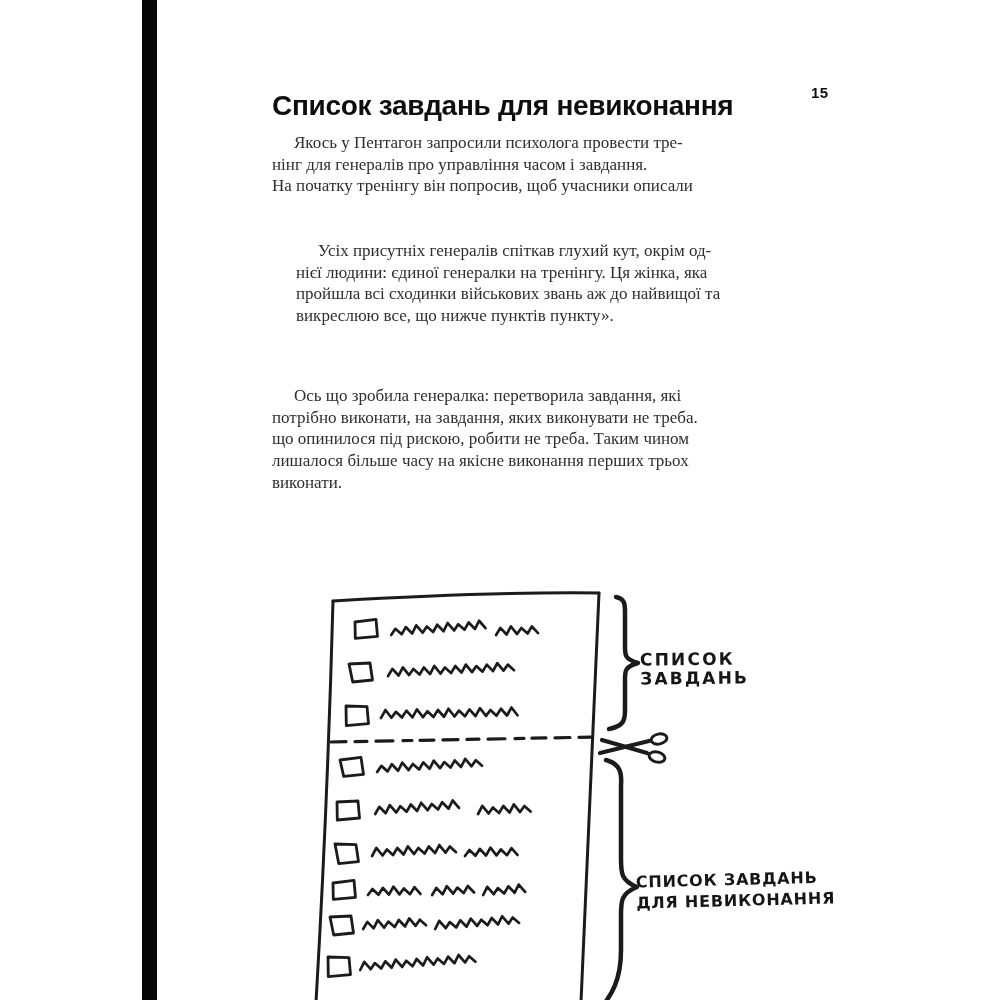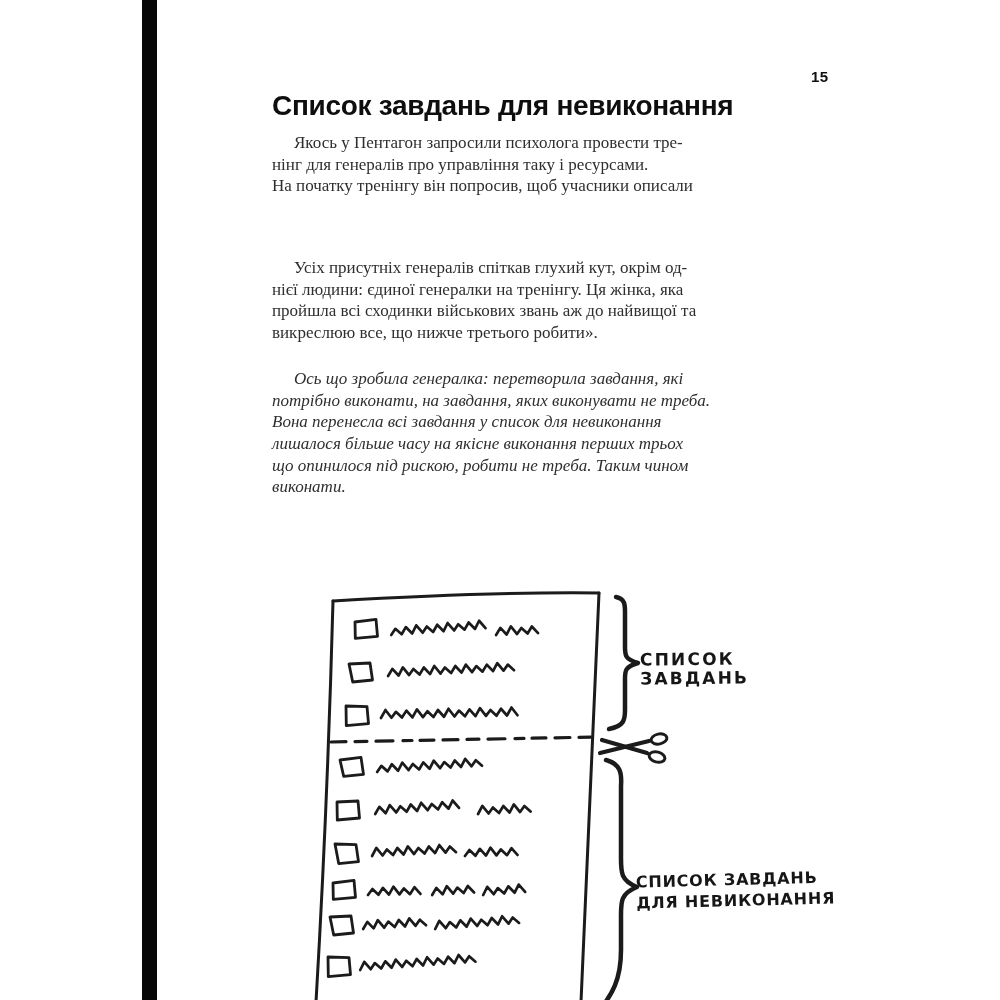--- a/index.html
+++ b/index.html
@@ -6,38 +6,38 @@
   body{
     width:1000px;height:1000px;position:relative;overflow:hidden;
     background:#ffffff;
     font-family:"Liberation Serif", serif;
   }
   .spine-bar{
     position:absolute;left:142px;top:0;width:15px;height:1000px;
     background:#070707;
   }
   .page-number{
-    position:absolute;left:811px;top:68px;
+    position:absolute;left:811px;top:84px;
     font-family:"Liberation Sans", sans-serif;
     font-weight:bold;font-size:15px;color:#111;letter-spacing:0.5px;
   }
   .chapter-title{
     position:absolute;left:272px;top:90px;margin:0;
     font-family:"Liberation Sans", sans-serif;
     font-weight:bold;font-size:28px;color:#0e0e0e;
     letter-spacing:-0.3px;white-space:nowrap;
   }
   .paragraph{
     position:absolute;left:272px;width:520px;
     font-size:17px;line-height:21.7px;color:#2e2e2e;
     white-space:nowrap;
   }
   .p1{top:132px;}
-  .p2{top:257px;}
-  .p3{top:368px;font-style:italic;}
+  .p2{top:240px;margin-left:24px;}
+  .p3{top:385px;}
   .bl{height:21.7px;}
   .ind{padding-left:22px;}
   .illu-svg{position:absolute;left:0;top:0;width:1000px;height:1000px;}
   .hand-label{
     position:absolute;
     font-family:"DejaVu Sans", sans-serif;
     font-weight:bold;color:#161616;white-space:nowrap;
   }
   .label-top{
     left:640px;top:650px;font-size:17px;letter-spacing:2.2px;line-height:18.5px;
@@ -52,37 +52,36 @@
 <body>
 
 <div class="spine-bar"></div>
 
 <div class="page-number">15</div>
 
 <h1 class="chapter-title">Список завдань для невиконання</h1>
 
 <div class="paragraph p1">
   <div class="bl ind">Якось у Пентагон запросили психолога провести тре-</div>
-  <div class="bl">нінг для генералів про управління таку і ресурсами.</div>
+  <div class="bl">нінг для генералів про управління часом і завдання.</div>
   <div class="bl">На початку тренінгу він попросив, щоб учасники описали</div>
 </div>
 
 <div class="paragraph p2">
   <div class="bl ind">Усіх присутніх генералів спіткав глухий кут, окрім од-</div>
   <div class="bl">нієї людини: єдиної генералки на тренінгу. Ця жінка, яка</div>
   <div class="bl">пройшла всі сходинки військових звань аж до найвищої та</div>
-  <div class="bl">викреслюю все, що нижче третього робити».</div>
+  <div class="bl">викреслюю все, що нижче пунктів пункту».</div>
 </div>
 
 <div class="paragraph p3">
   <div class="bl ind">Ось що зробила генералка: перетворила завдання, які</div>
   <div class="bl">потрібно виконати, на завдання, яких виконувати не треба.</div>
-  <div class="bl">Вона перенесла всі завдання у список для невиконання</div>
+  <div class="bl">що опинилося під рискою, робити не треба. Таким чином</div>
   <div class="bl">лишалося більше часу на якісне виконання перших трьох</div>
-  <div class="bl">що опинилося під рискою, робити не треба. Таким чином</div>
   <div class="bl">виконати.</div>
 </div>
 
 <svg class="illu-svg" id="illu" viewBox="0 0 1000 1000">
     <g>
       <path fill="none" stroke="#1b1b1b" stroke-width="3" stroke-linecap="round" stroke-linejoin="round" d="M 333,601 C 420,596 520,592 599,593"></path>
       <path fill="none" stroke="#1b1b1b" stroke-width="3" stroke-linecap="round" stroke-linejoin="round" d="M 333,601 C 329,750 322,900 316,1002"></path>
       <path fill="none" stroke="#1b1b1b" stroke-width="3" stroke-linecap="round" stroke-linejoin="round" d="M 599,593 C 593,740 586,880 581,1002"></path>
     </g>
     <path fill="none" stroke="#1b1b1b" stroke-width="3.2" stroke-linecap="round" stroke-linejoin="round" d="M 331,742 L 597,737" stroke-dasharray="15 9 12 9 17 10 9 8 14 9"></path>

